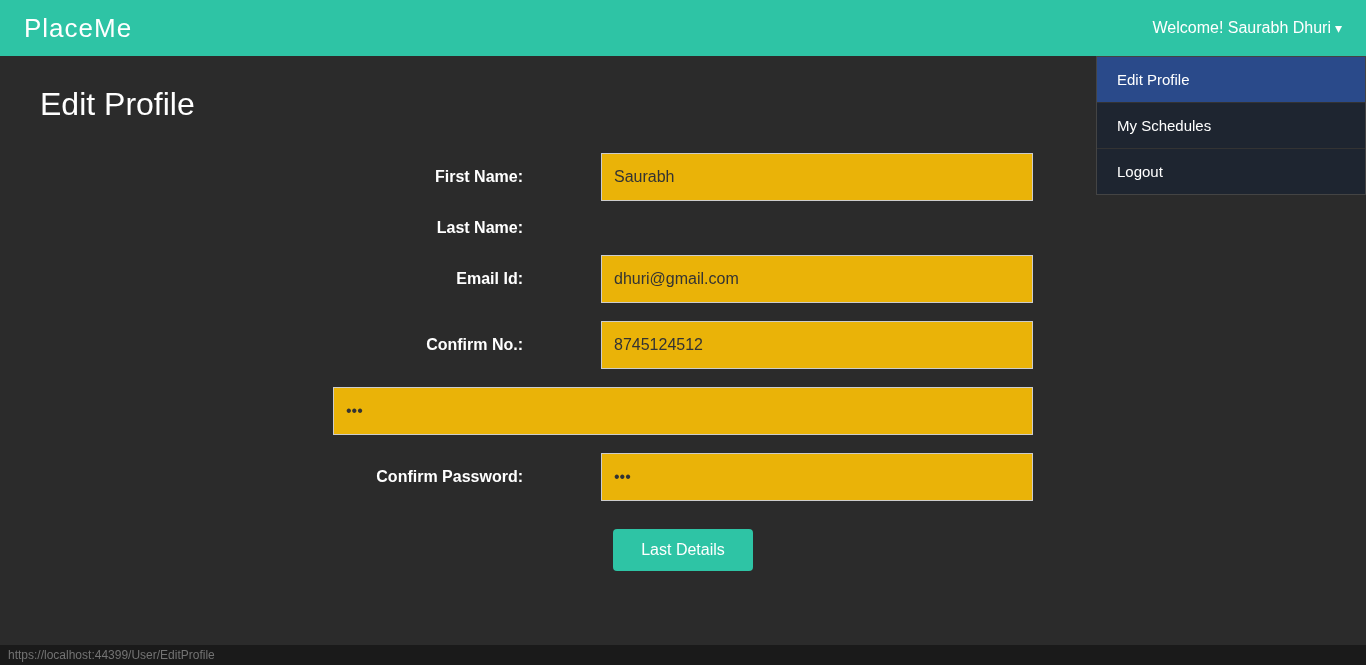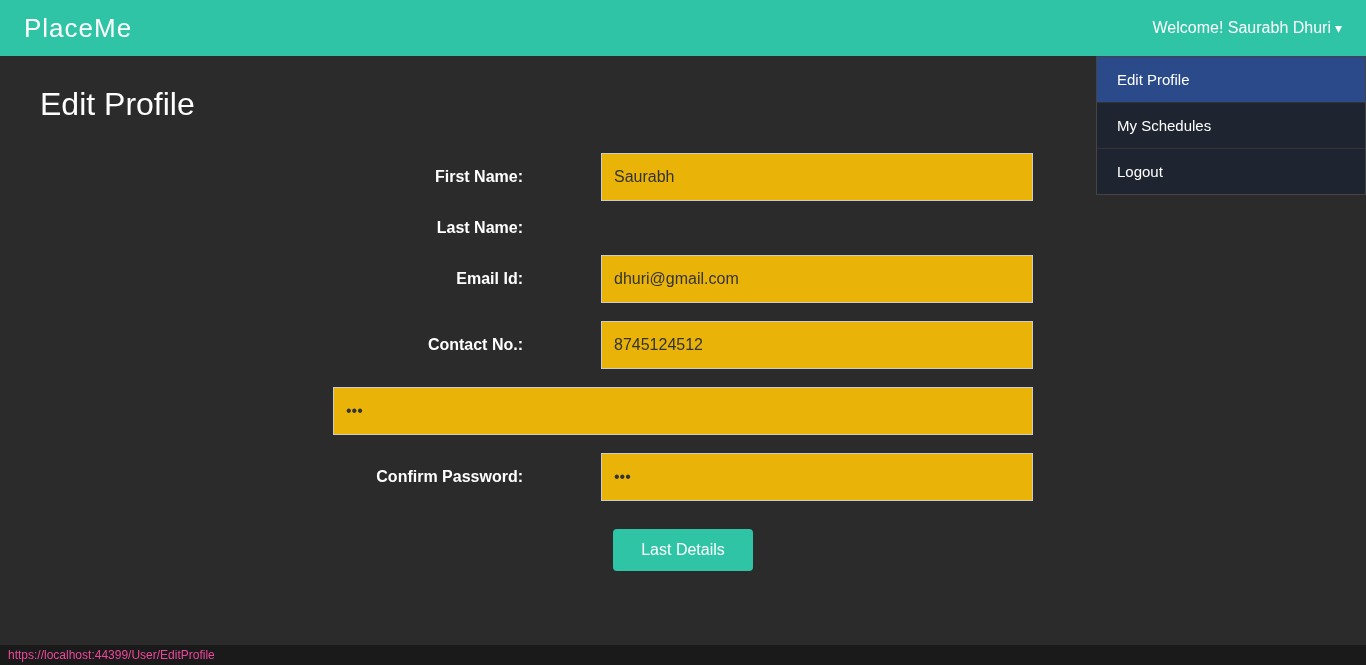--- a/index.html
+++ b/index.html
@@ -138,21 +138,21 @@
       cursor: pointer;
       margin-top: 10px;
     }
 
     
     .status-bar {
       position: fixed;
       bottom: 0;
       left: 0;
       background-color: #1a1a1a;
-      color: #ec4899;
+      color: #737373;
       font-size: 12px;
       padding: 3px 8px;
       width: 100%;
     }
   </style>
 </head>
 <body>
 
 <nav class="navbar">
   <span class="navbar-brand">PlaceMe</span>
@@ -178,21 +178,21 @@
     <div class="form-row">
       <label class="form-label">Last Name:</label>
     </div>
 
     <div class="form-row">
       <label class="form-label">Email Id:</label>
       <input class="form-input" type="email" value="dhuri@gmail.com" style="">
     </div>
 
     <div class="form-row">
-      <label class="form-label">Contact No.:</label>
+      <label class="form-label">Confirm No.:</label>
       <input class="form-input" type="tel" value="8745124512" style="">
     </div>
 
     <div class="form-row">
       <input class="form-input" type="password" value="abc" style="">
     </div>
 
     <div class="form-row">
       <label class="form-label">Confirm Password:</label>
       <input class="form-input" type="password" value="abc" style="">

